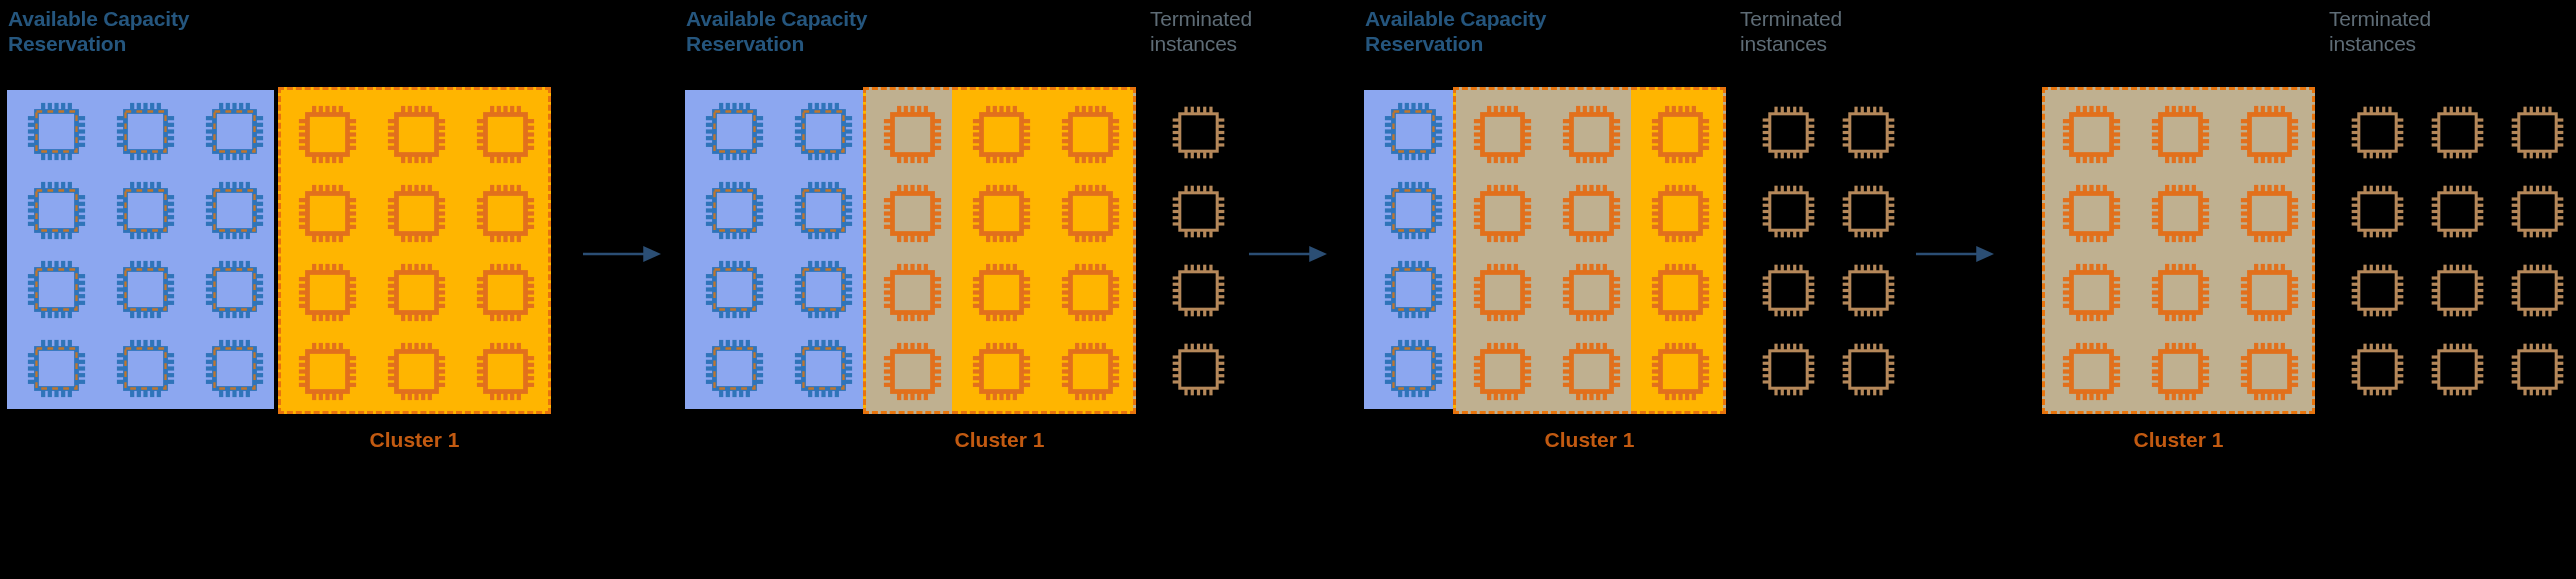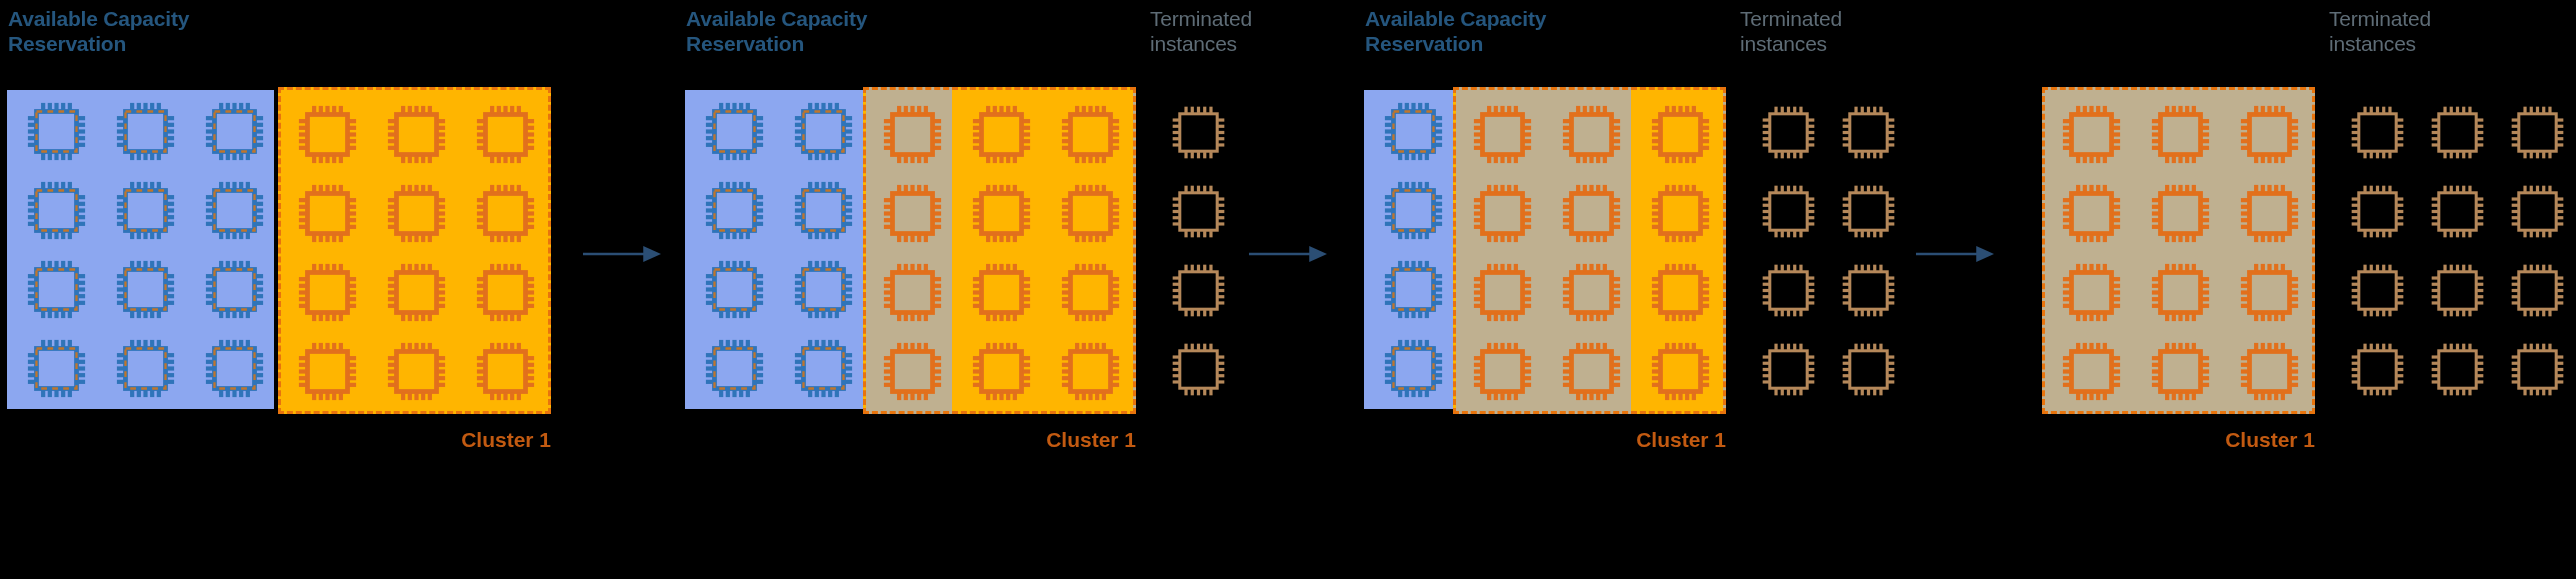--- a/index.html
+++ b/index.html
@@ -5,21 +5,21 @@
   html,body{margin:0;padding:0;background:#000;}
   #canvas{position:relative;width:2576px;height:579px;background:#000;overflow:hidden;
           font-family:"Liberation Sans",sans-serif;padding-left:36px;}
   .panel{position:absolute;top:0;height:475px;}
   .res-title{position:absolute;top:7px;left:1px;width:238px;
              font-size:21px;line-height:1.17;font-weight:bold;color:#25567E;letter-spacing:-0.2px;}
   .term-title{position:absolute;top:7px;width:178px;
               font-size:21px;line-height:1.17;font-weight:normal;color:#5E6C76;letter-spacing:-0.2px;}
   .res-box{position:absolute;background:#8CA7F0;}
   .cluster-box{position:absolute;border:3px dashed #E8740D;box-sizing:border-box;}
-  .cluster-label{position:absolute;top:428px;text-align:right;
+  .cluster-label{position:absolute;top:428px;text-align:center;
                  font-size:21px;font-weight:bold;color:#C25A11;}
   .chip-grid{display:grid;}
   .cell{display:flex;align-items:center;justify-content:center;}
   .chip{display:block;}
   .arrow{position:absolute;}
 </style>
 </head>
 <body>
 
 <svg width="0" height="0" style="position:absolute" aria-hidden="true">

